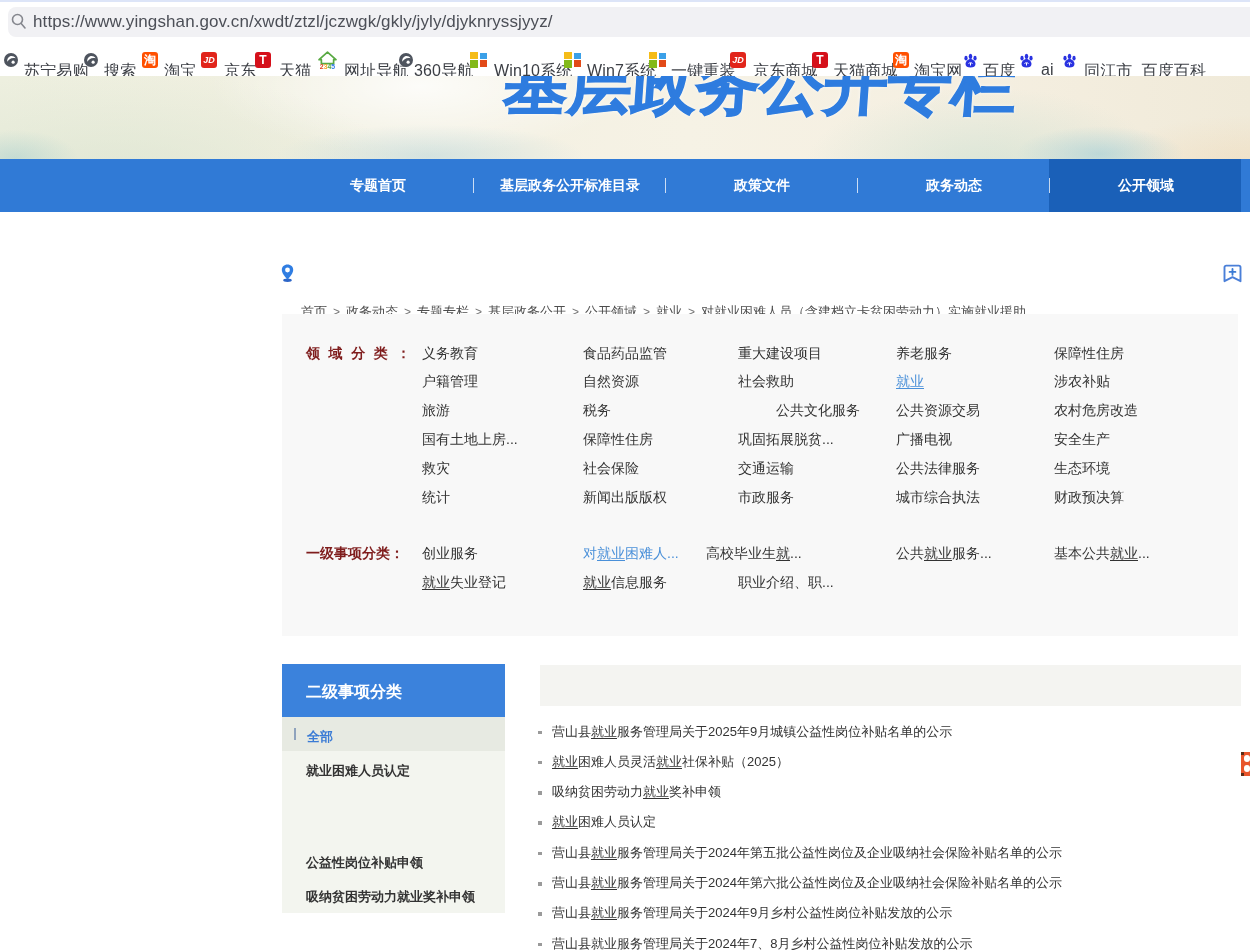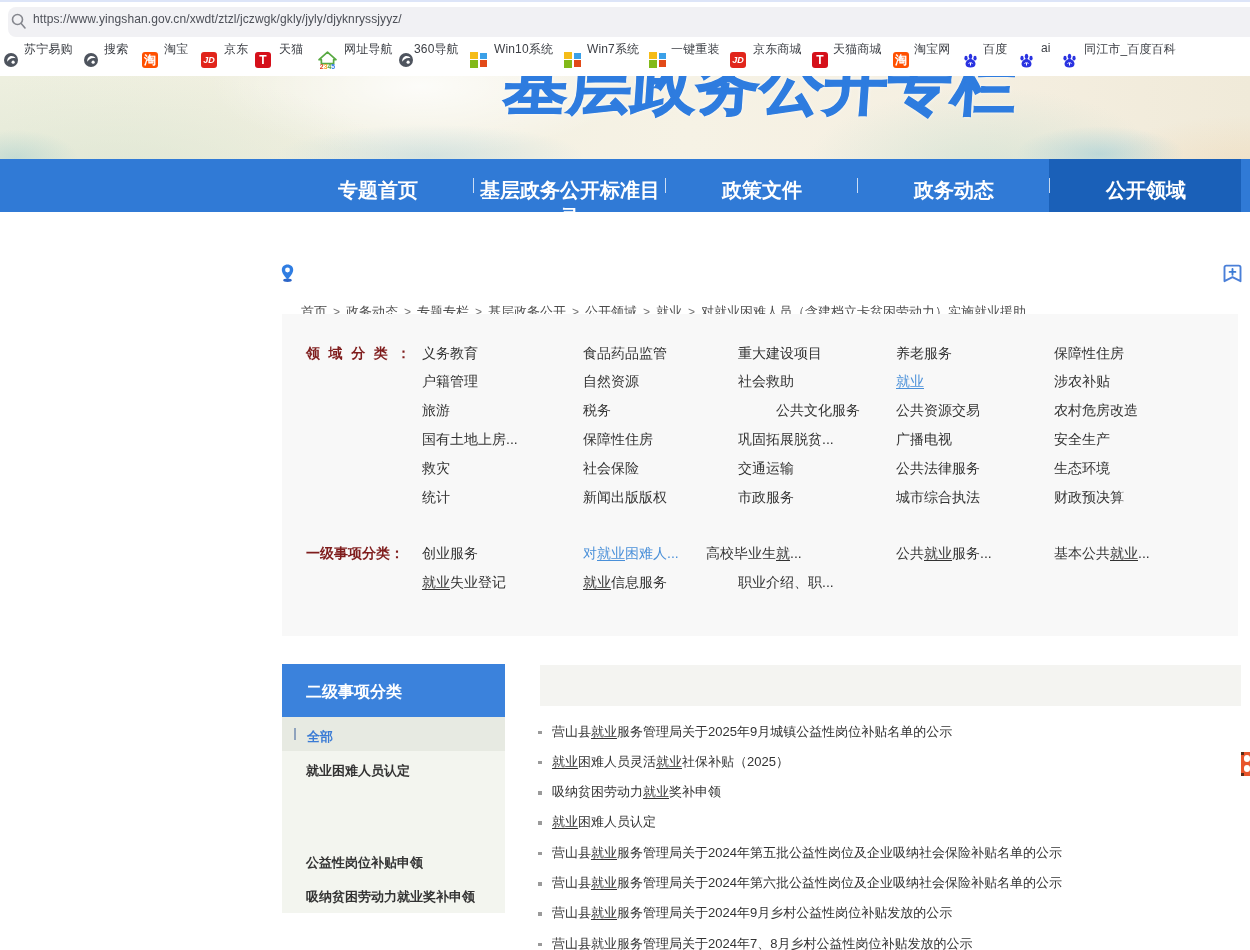--- a/index.html
+++ b/index.html
@@ -2,39 +2,39 @@
 <html><head>
 <meta charset="utf-8">
 <style>
 html,body{margin:0;padding:0;}
 body{font-family:"Liberation Sans",sans-serif;}
 #page{position:relative;width:1250px;height:950px;overflow:hidden;background:#fff;}
 .abs{position:absolute;}
 
 #topstrip{left:0;top:0;width:1250px;height:2px;background:#dde5f8;}
 #urlbar{left:8px;top:7px;width:1250px;height:30px;background:#f1f1f4;border-radius:8px 0 0 8px;}
-#urltext{left:33px;top:12px;font-size:12px;color:#4c4f57;letter-spacing:0.1px;}
-.bmt{top:41px;font-size:12px;color:#3b3e44;letter-spacing:0.15px;white-space:nowrap;}
+#urltext{left:33px;top:12px;font-size:17px;color:#4c4f57;letter-spacing:0.1px;}
+.bmt{top:61px;font-size:16px;color:#3b3e44;letter-spacing:0.15px;white-space:nowrap;}
 .icsq{width:16px;height:16px;border-radius:3px;color:#fff;text-align:center;}
 
 #banner{left:0;top:76px;width:1250px;height:83px;overflow:hidden;
  background:
   radial-gradient(ellipse 120px 40px at 1100px 78px, rgba(160,205,214,0.6), rgba(160,205,214,0) 70%),
   radial-gradient(ellipse 220px 45px at 430px 80px, rgba(175,210,220,0.45), rgba(175,210,220,0) 70%),
   radial-gradient(ellipse 90px 40px at 15px 82px, rgba(165,205,205,0.5), rgba(165,205,205,0) 70%),
   radial-gradient(ellipse 260px 120px at 985px 95px, rgba(176,214,199,0.4), rgba(176,214,199,0) 70%),
   radial-gradient(ellipse 220px 80px at 1250px 95px, rgba(238,210,170,0.42), rgba(238,210,170,0) 70%),
   radial-gradient(ellipse 400px 150px at 120px 100px, rgba(215,226,205,0.6), rgba(215,226,205,0) 70%),
   radial-gradient(ellipse 300px 100px at 420px 10px, rgba(255,255,255,0.8), rgba(255,255,255,0) 70%),
   linear-gradient(90deg,#edefdf 0%,#f2f0e1 30%,#f6f2e5 55%,#f5efe1 78%,#f0ead9 100%);}
 #bigtitle{left:504px;top:-31px;width:560px;font-size:64px;line-height:80px;font-weight:900;color:#2e7cdf;-webkit-text-stroke:1.2px #2e7cdf;transform:skewX(-4deg);white-space:nowrap;letter-spacing:0;text-shadow:0 0 4px rgba(255,255,255,0.9);}
 
 #nav{left:0;top:159px;width:1250px;height:53px;background:#307ad6;}
 #navhl{left:1049px;top:0;width:192px;height:53px;background:#1a60b8;}
-.navitem{top:18px;width:192px;text-align:center;font-size:20px;font-weight:bold;color:#fff;}
+.navitem{top:18px;width:192px;text-align:center;font-size:14px;font-weight:bold;color:#fff;}
 .navsep{top:19px;width:1px;height:15px;background:rgba(255,255,255,0.75);}
 
 #crumb{left:301px;top:267px;font-size:13px;color:#4d4d4d;white-space:nowrap;margin-top:36px;}
 #crumb .sep{color:#777;padding:0 6px;font-size:12px;}
 
 #panel{left:282px;top:314px;width:956px;height:322px;background:#f8f8f8;}
 .lab{font-size:14px;font-weight:bold;color:#7f1d1d;white-space:nowrap;}
 .gi{font-size:14px;color:#333;white-space:nowrap;}
 .blue{color:#4a90d9;}
 

